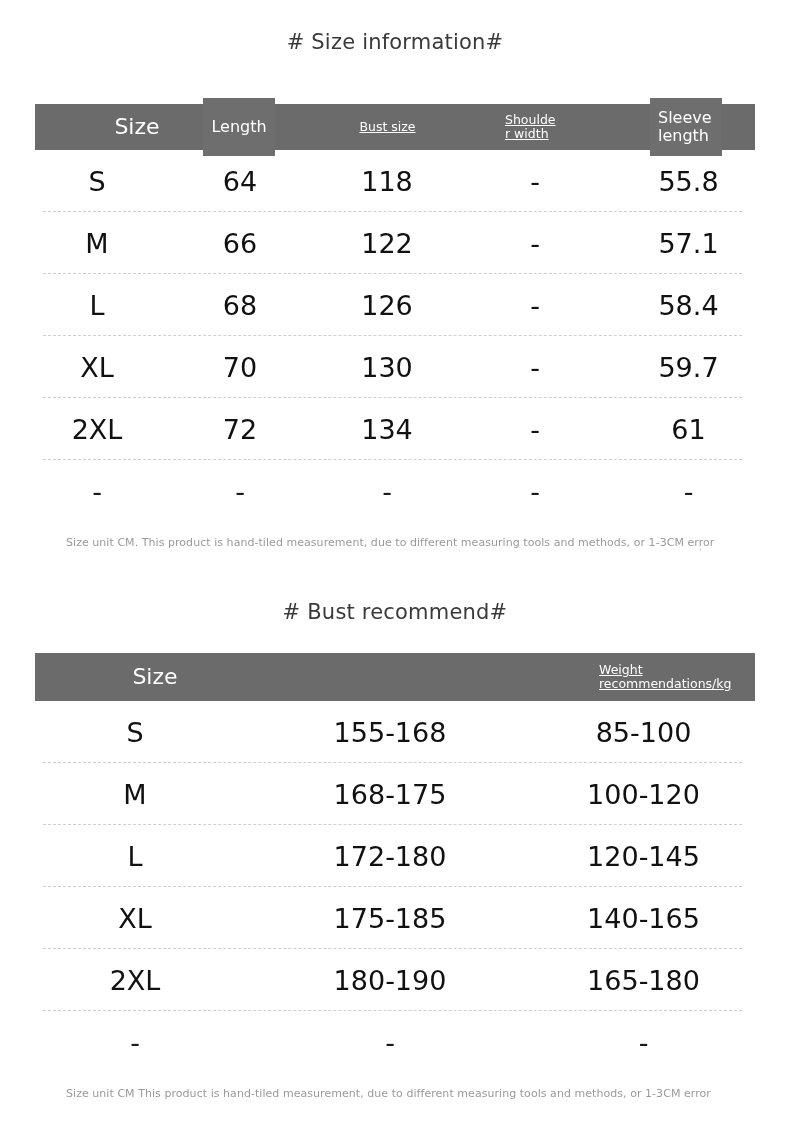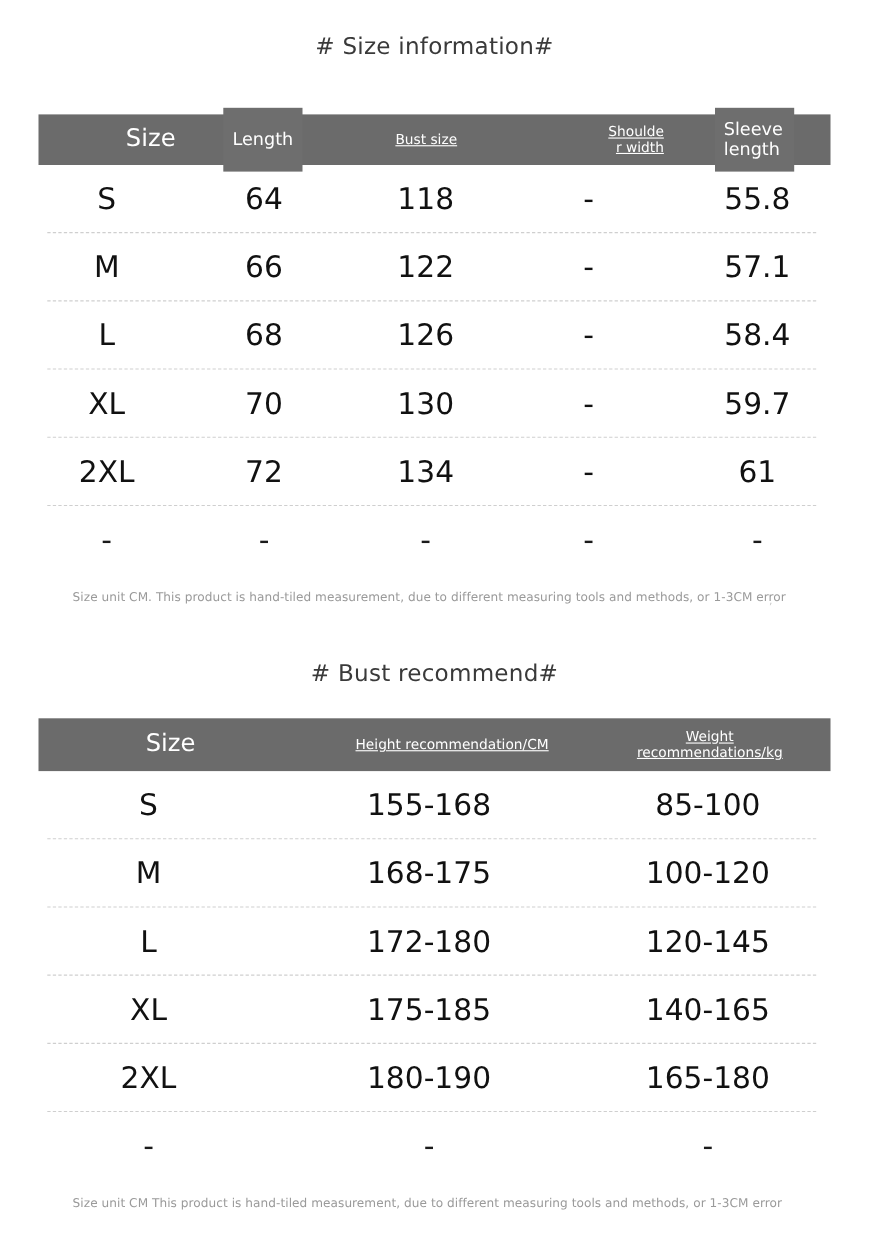--- a/index.html
+++ b/index.html
@@ -142,21 +142,21 @@
 
   <div class="sizetable" id="table-1">
 
     <div class="thead">
 
       <div class="hcell big" style="left:0px; width:168px;">Size</div>
 
       <div class="hcell small" style="left:280px; width:145px;">Bust size</div>
 
       <div class="hcell small" style="left:438px; width:110px; justify-content:flex-start; padding-left:32px;">
-        <div style="text-align:right;margin-left:48px;">
+        <div style="text-align:left;">
           <div>Shoulde</div>
           <div>r width</div>
         </div>
       </div>
 
       <div class="hchip med" style="left:168px; top:-6px; width:72px; height:58px;">Length</div>
 
       <div class="hchip small" style="left:615px; top:-6px; width:72px; height:58px; justify-content:flex-start; padding-left:8px;">
         <div style="text-align:left;">
           <div>Sleeve</div>
@@ -219,24 +219,23 @@
   <div class="footnote" id="foot-1">Size unit CM. This product is hand-tiled measurement, due to different measuring tools and methods, or 1-3CM error</div>
   <div class="stray-mark">,</div>
 
   <div class="section-title" id="title-2"># Bust recommend#</div>
 
   <div class="sizetable" id="table-2">
 
     <div class="thead">
       <div class="hcell big" style="left:0px; width:204px;">Size</div>
 
-      <div class="hcell small" style="left:240px; width:272px;">Height recommendation/CM</div>
 
       <div class="hcell small" style="left:540px; width:180px; justify-content:flex-start; padding-left:4px;">
-        <div style="text-align:center;">
+        <div style="text-align:left;margin-left:20px;">
           <div>Weight</div>
           <div>recommendations/kg</div>
         </div>
       </div>
     </div>
 
     <div class="tbody" id="t2-body">
         <div class="trow">
           <div class="cell" style="left: 40px; width: 120px;">S</div>
           <div class="cell" style="left: 235px; width: 240px;">155-168</div>

